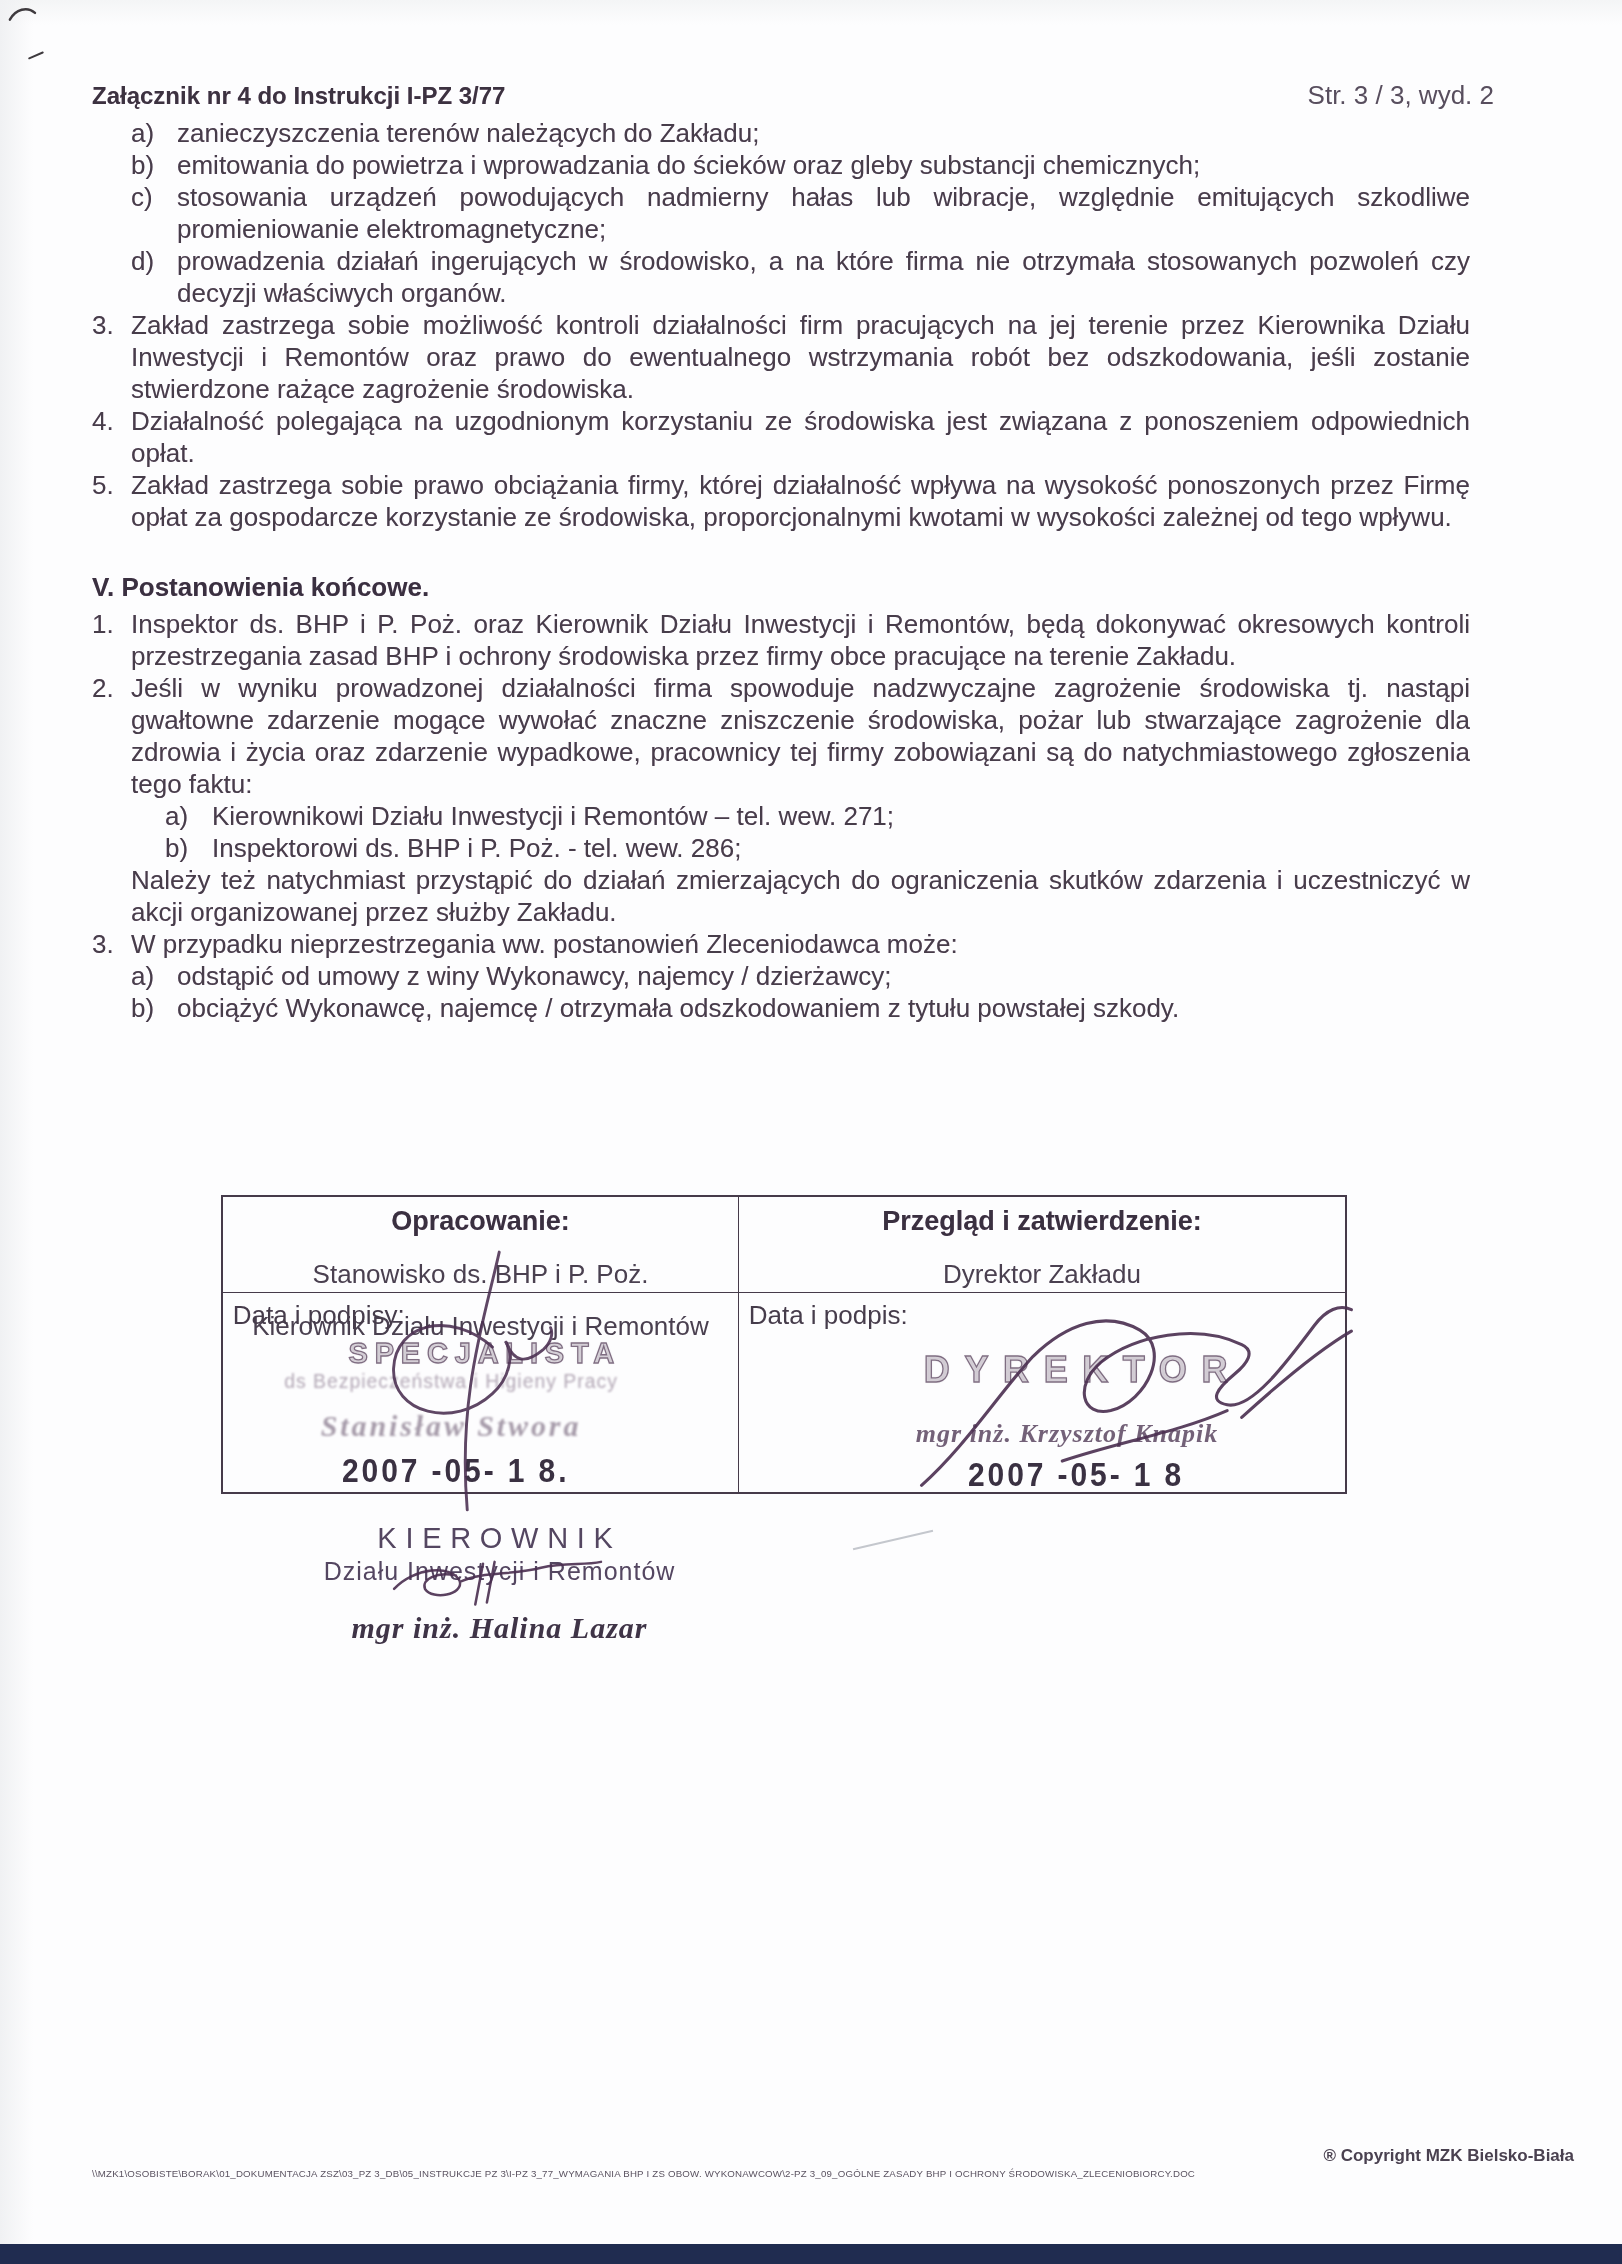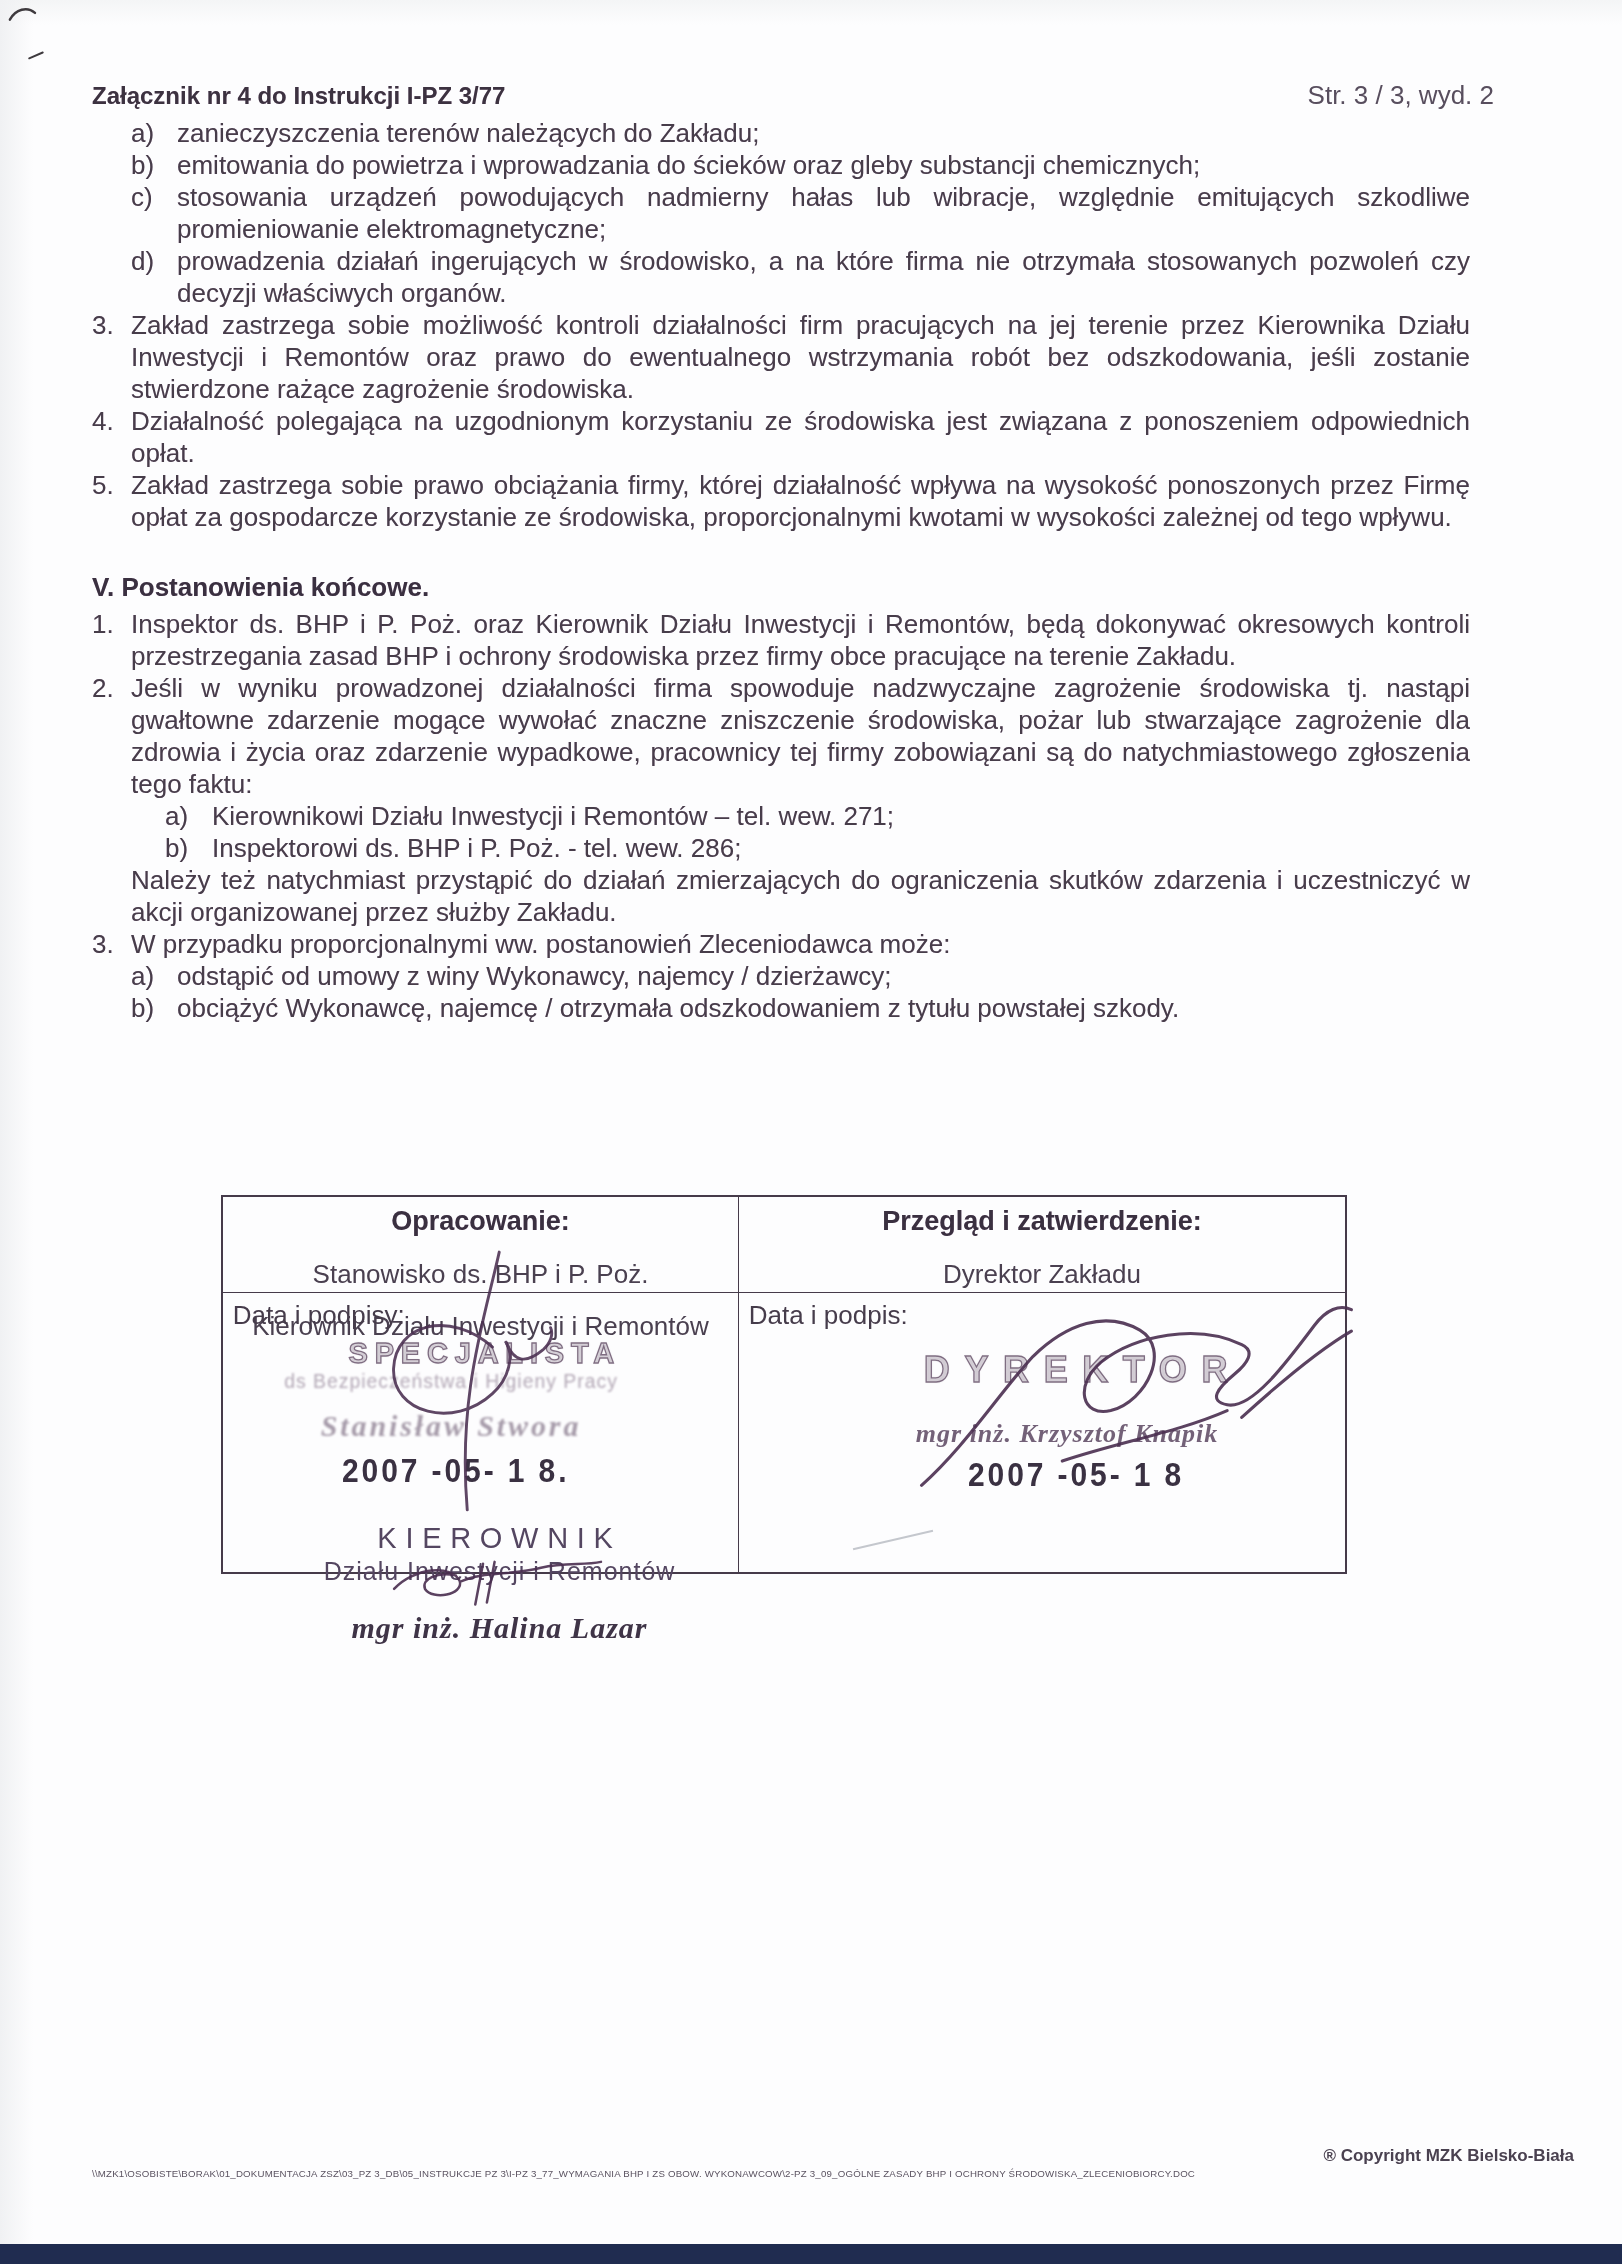--- a/index.html
+++ b/index.html
@@ -23,21 +23,21 @@
   .li .mk{flex:0 0 39px;}
   .li .tx{flex:1;text-align:justify;}
   .sub{padding-left:39px;}
   .sub .mk{flex:0 0 46px;}
   .sub2{padding-left:73px;}
   .sub2 .mk{flex:0 0 47px;}
   .note{margin-left:39px;text-align:justify;}
   .sec-heading{font-weight:bold;font-size:26px;color:#3a3040;margin-top:38px;margin-bottom:4.9px;}
   
   .approval-table{
-    position:absolute;left:221px;top:1195px;width:1126px;height:379px;
+    position:absolute;left:221px;top:1195px;width:1126px;height:299px;
     border:2.9px solid #463b4a;box-sizing:border-box;
     display:grid;grid-template-columns:516px 1fr;grid-template-rows:96px 1fr;
   }
   .cell{box-sizing:border-box;}
   .cell.cleft{border-right:1.9px solid #463b4a;}
   .cell.chead{border-bottom:1.9px solid #463b4a;text-align:center;padding-top:7.8px;}
   .cell-title{font-weight:bold;font-size:27px;color:#3a3040;line-height:33px;}
   .cell-line{font-size:26px;line-height:32px;color:#4a4050;margin-top:20px;}
   .cell.cbody{position:relative;}
   .cell-label{position:absolute;top:6.8px;left:9.7px;font-size:26px;color:#463c4b;}
@@ -141,21 +141,21 @@
     </div>
     <div class="li sub2">
       <span class="mk">b)</span>
       <span class="tx">Inspektorowi ds. BHP i P. Poż. - tel. wew. 286;</span>
     </div>
 
     <div class="note">Należy też natychmiast przystąpić do działań zmierzających do ograniczenia skutków zdarzenia i uczestniczyć w akcji organizowanej przez służby Zakładu.</div>
 
     <div class="li">
       <span class="mk">3.</span>
-      <span class="tx">W przypadku proporcjonalnymi ww. postanowień Zleceniodawca może:</span>
+      <span class="tx">W przypadku nieprzestrzegania ww. postanowień Zleceniodawca może:</span>
     </div>
     <div class="li sub">
       <span class="mk">a)</span>
       <span class="tx">odstąpić od umowy z winy Wykonawcy, najemcy / dzierżawcy;</span>
     </div>
     <div class="li sub">
       <span class="mk">b)</span>
       <span class="tx">obciążyć Wykonawcę, najemcę / otrzymała odszkodowaniem z tytułu powstałej szkody.</span>
     </div>
   </div>

